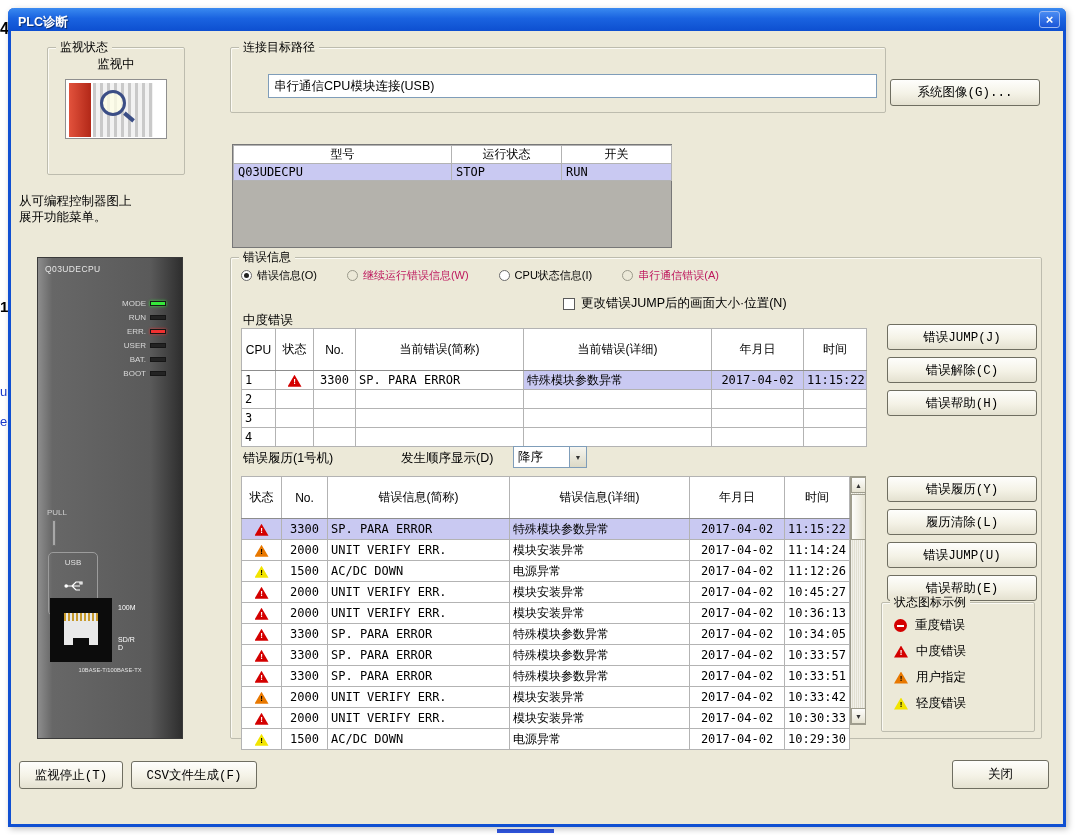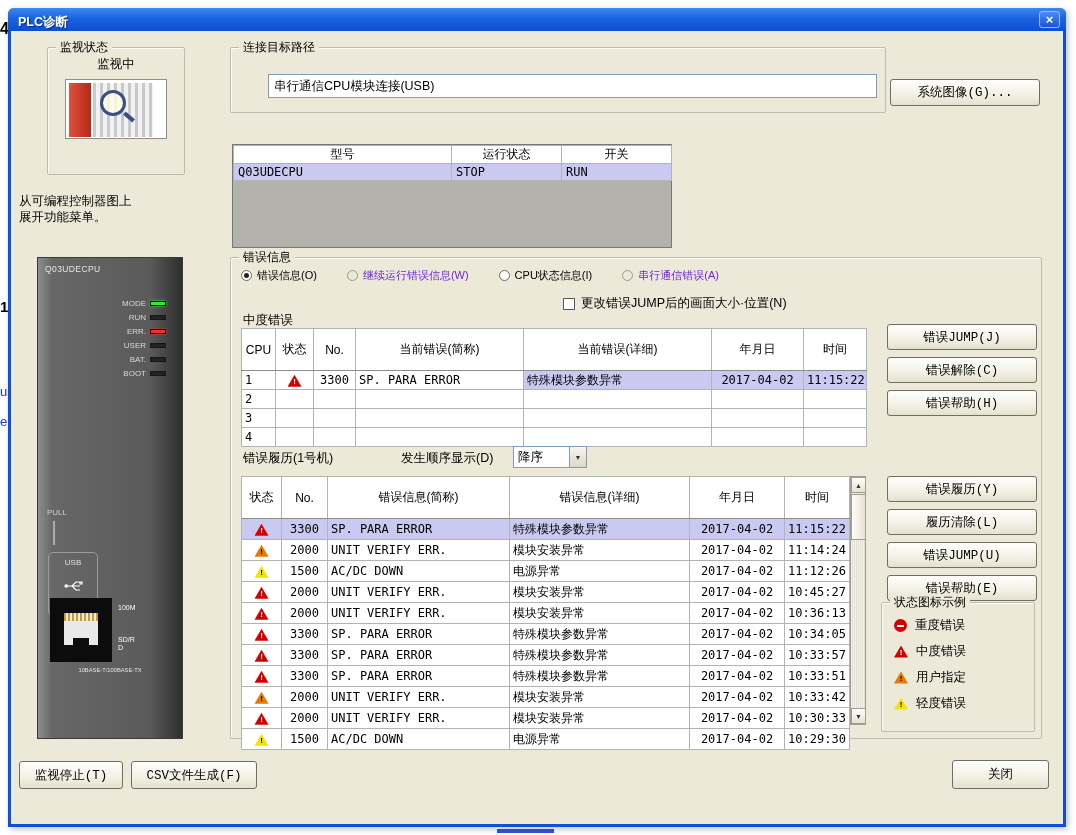--- a/index.html
+++ b/index.html
@@ -119,21 +119,21 @@
     border:1px solid #777; background:#b4b2ac; }
   .model-table table { border-collapse:collapse; table-layout:fixed; width:438px; background:#fff; }
   .model-table th, .model-table td { border:1px solid #b3b3b3; height:17px; padding:0 4px;
     font-weight:normal; overflow:hidden; white-space:nowrap; }
   .model-filler { height:68px; }
 
   
   .gb-error { left:219px; top:226px; width:812px; height:482px; }
   .radio-row { position:absolute; left:10px; top:10px; display:flex; gap:30px; align-items:center; }
   .radio-item { display:flex; align-items:center; gap:5px; font-size:11px; }
-  .radio-item.disabled .radio-text { color:#6d28d9; }
+  .radio-item.disabled .radio-text { color:#be185d; }
   .radio-circle { width:11px; height:11px; border-radius:50%; background:#fff;
     border:1px solid #6a6a6a; position:relative; flex:0 0 auto; }
   .radio-item.disabled .radio-circle { background:#ece9d8; border-color:#9b9a8b; }
   .radio-dot { position:absolute; left:2px; top:2px; width:5px; height:5px;
     border-radius:50%; background:#222; }
   .jump-check { position:absolute; left:332px; top:37px; display:flex; align-items:center;
     gap:6px; font-size:12.5px; }
   .checkbox { width:12px; height:12px; background:#fff; border:1px solid #5a5a5a; flex:0 0 auto; }
   .cur-label { position:absolute; left:12px; top:54px; font-size:12.5px; }
 

